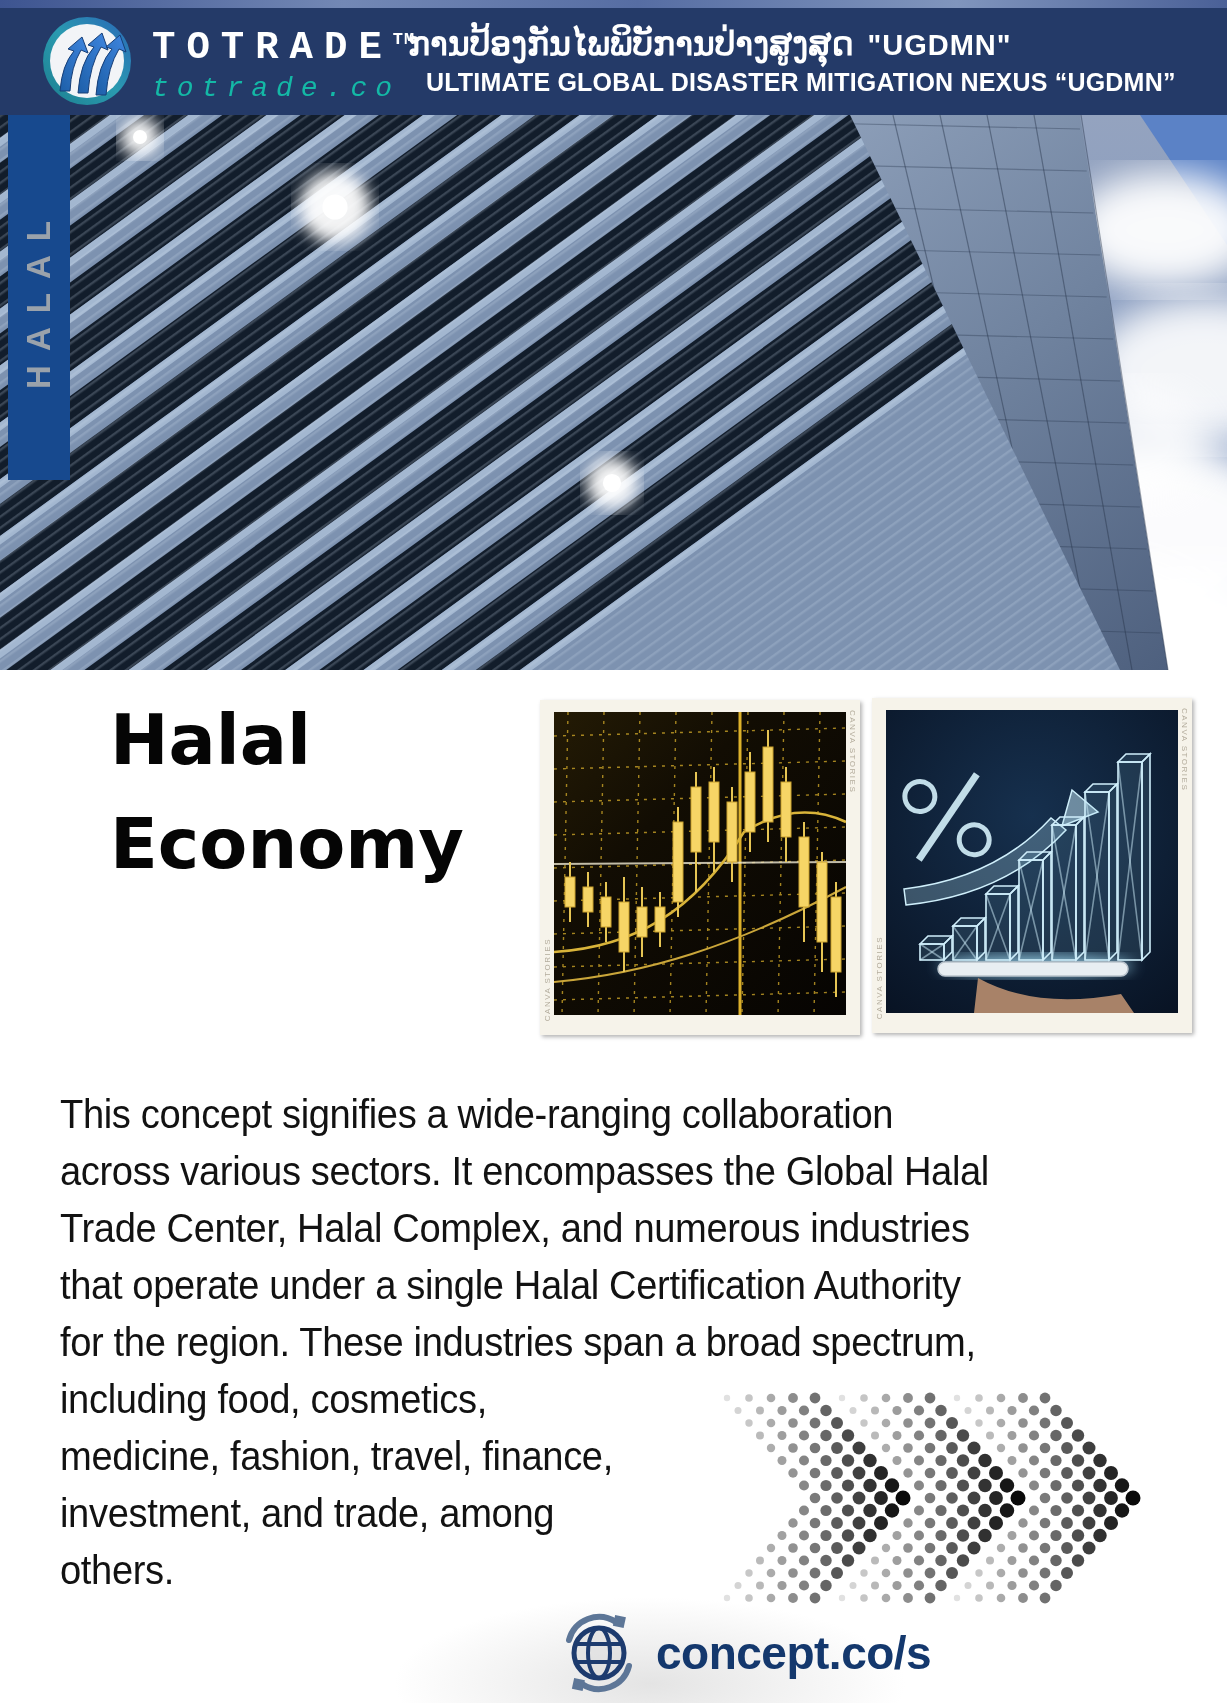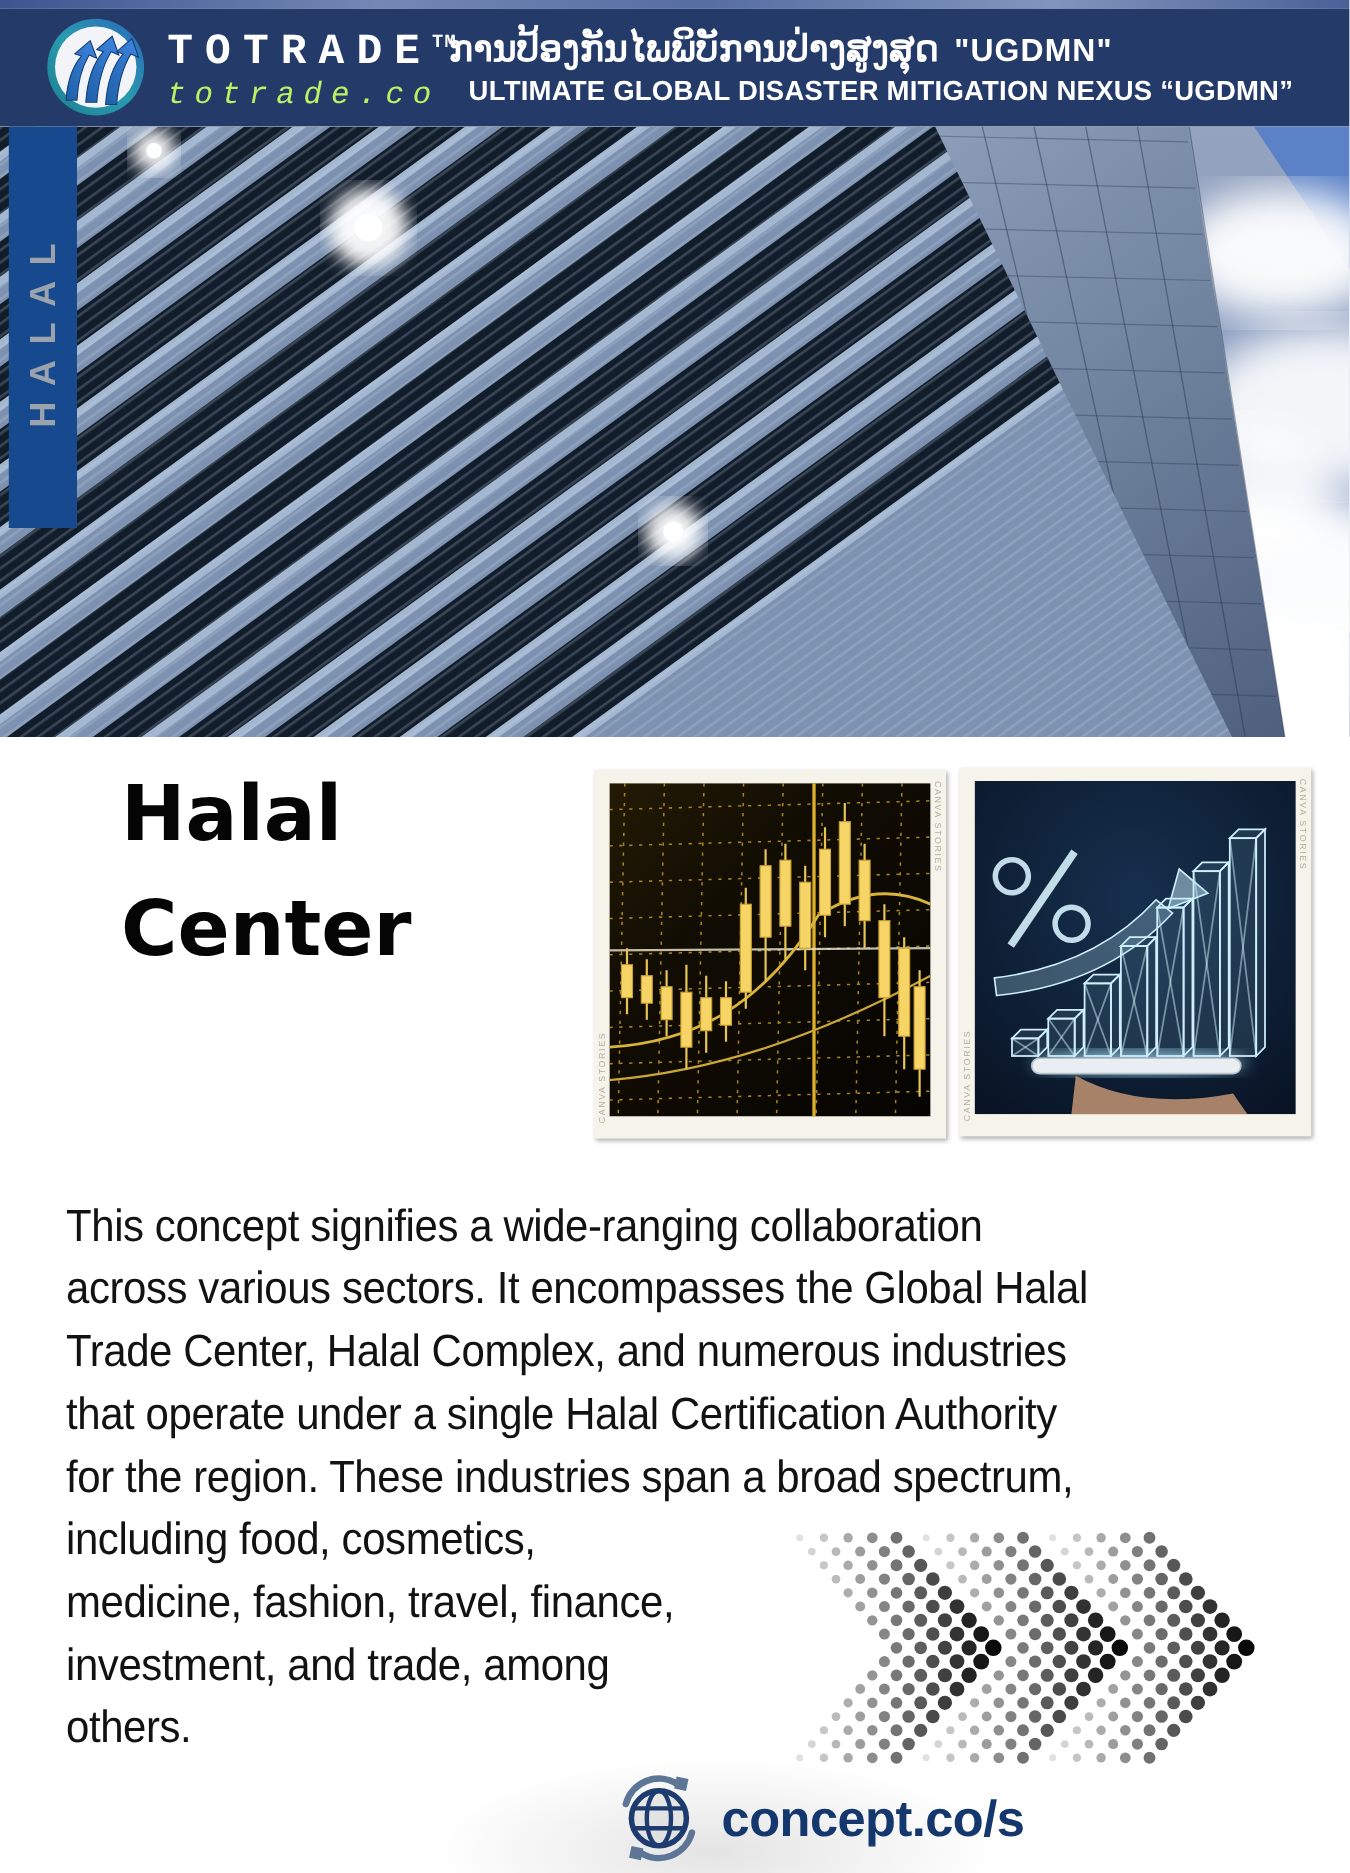--- a/index.html
+++ b/index.html
@@ -7,21 +7,21 @@
         font-family:"Liberation Sans",sans-serif;}
   
   #top-strip{position:absolute;left:0;top:0;width:1227px;height:8px;
     background:linear-gradient(90deg,#3d5490 0%,#7388b5 28%,#566da3 52%,#8095bd 78%,#4a6097 100%);}
   #header{position:absolute;left:0;top:8px;width:1227px;height:107px;background:#243a68;}
   #logo-mark{position:absolute;left:40px;top:5px;width:94px;height:96px;}
   #brand{position:absolute;left:152px;top:10px;color:#fff;font-family:Liberation Mono, monospace;}
   #brand-name{font-size:39px;font-weight:bold;letter-spacing:11px;line-height:44px;white-space:nowrap;}
   #brand-name sup{font-size:17px;letter-spacing:1px;}
   #brand-domain{font-size:28px;font-style:italic;font-weight:400;letter-spacing:8px;
-    line-height:34px;color:#bef264;margin-top:2px;}
+    line-height:34px;color:#14b8a6;margin-top:2px;}
   #header-right{position:absolute;left:408px;top:14px;color:#fff;white-space:nowrap;}
   #title-lao{font-size:33px;font-weight:bold;line-height:44px;}
   #title-lao .ugdmn{font-size:29px;margin-left:14px;letter-spacing:1px;}
   #title-en{font-size:25px;font-weight:bold;letter-spacing:.2px;line-height:30px;margin-left:18px;}
   
   #hero{position:absolute;left:0;top:115px;width:1227px;height:555px;}
   
   #halal-bar{position:absolute;left:8px;top:115px;width:62px;height:365px;background:#17498e;}
   #halal-bar span{position:absolute;left:50%;top:50%;transform:translate(-50%,-50%) rotate(-90deg);
     color:#9aa2ab;font-weight:bold;font-size:33px;letter-spacing:14px;white-space:nowrap;}
@@ -231,21 +231,21 @@
         <circle cx="140" cy="22" r="7" fill="#fff"></circle>
       </g>
   </svg>
 
   <div id="halal-bar">
     <span>HALAL</span>
   </div>
 
   <div id="page-title">
     <div>Halal</div>
-    <div>Center</div>
+    <div>Economy</div>
   </div>
 
   <div id="frame-left" class="photo-frame">
     <svg viewBox="0 0 292 303">
       <defs>
         <linearGradient id="goldbg" x1="0" y1="0" x2="1" y2="1">
           <stop offset="0" stop-color="#241b05"></stop>
             <stop offset=".35" stop-color="#120d03"></stop>
           <stop offset="1" stop-color="#060402"></stop>
         </linearGradient>

